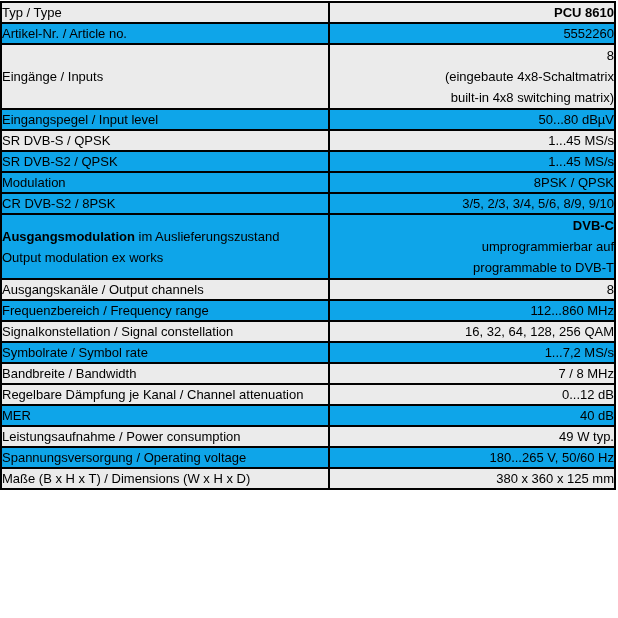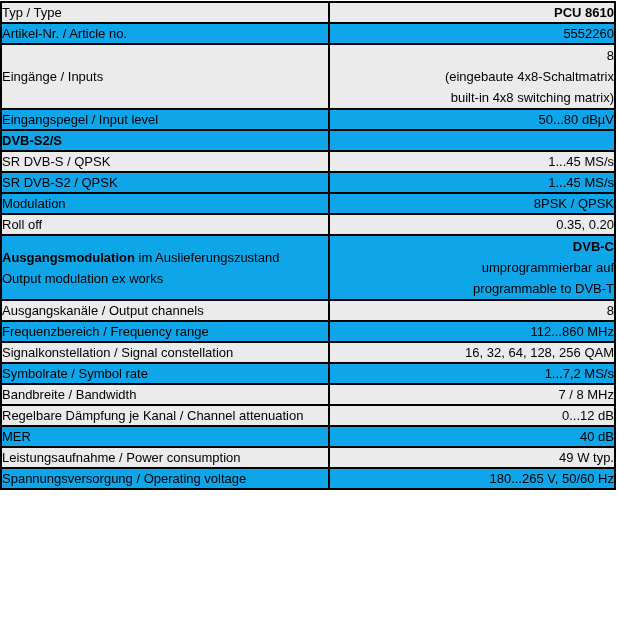--- a/index.html
+++ b/index.html
@@ -76,26 +76,20 @@
         </td>
       </tr>
       <tr class="plain">
         <td class="label-cell">
           <div class="line"><span>Eingangspegel / Input level</span></div>
         </td>
         <td class="value-cell">
           <div class="line"><span>50...80 dBµV</span></div>
         </td>
       </tr>
-      <tr class="plain">
-        <td class="label-cell">
-          <div class="line"><span class="bold">DVB-S2/S</span></div>
-        </td>
-        <td class="value-cell"></td>
-      </tr>
       <tr class="shaded">
         <td class="label-cell">
           <div class="line"><span>SR DVB-S / QPSK</span></div>
         </td>
         <td class="value-cell">
           <div class="line"><span>1...45 MS/s</span></div>
         </td>
       </tr>
       <tr class="plain">
         <td class="label-cell">
@@ -106,26 +100,26 @@
         </td>
       </tr>
       <tr class="plain">
         <td class="label-cell">
           <div class="line"><span>Modulation</span></div>
         </td>
         <td class="value-cell">
           <div class="line"><span>8PSK / QPSK</span></div>
         </td>
       </tr>
-      <tr class="shaded">
-        <td class="label-cell">
-          <div class="line"><span>Roll off</span></div>
-        </td>
-        <td class="value-cell">
-          <div class="line"><span>0.35, 0.20</span></div>
+      <tr class="plain">
+        <td class="label-cell">
+          <div class="line"><span>CR DVB-S2 / 8PSK</span></div>
+        </td>
+        <td class="value-cell">
+          <div class="line"><span>3/5, 2/3, 3/4, 5/6, 8/9, 9/10</span></div>
         </td>
       </tr>
       <tr class="plain tall">
         <td class="label-cell">
           <div class="line"><span class="bold">Ausgangsmodulation</span><span> im Auslieferungszustand</span></div>
           <div class="line"><span>Output modulation ex works</span></div>
         </td>
         <td class="value-cell">
           <div class="line"><span class="bold">DVB-C</span></div>
           <div class="line"><span>umprogrammierbar auf</span></div>
@@ -195,16 +189,24 @@
         <td class="value-cell">
           <div class="line"><span>49 W typ.</span></div>
         </td>
       </tr>
       <tr class="plain">
         <td class="label-cell">
           <div class="line"><span>Spannungsversorgung / Operating voltage</span></div>
         </td>
         <td class="value-cell">
           <div class="line"><span>180...265 V, 50/60 Hz</span></div>
+        </td>
+      </tr>
+      <tr class="shaded">
+        <td class="label-cell">
+          <div class="line"><span>Maße (B x H x T) / Dimensions (W x H x D)</span></div>
+        </td>
+        <td class="value-cell">
+          <div class="line"><span>380 x 360 x 125 mm</span></div>
         </td>
       </tr>
     </tbody>
 </table>
 
 </body></html>

